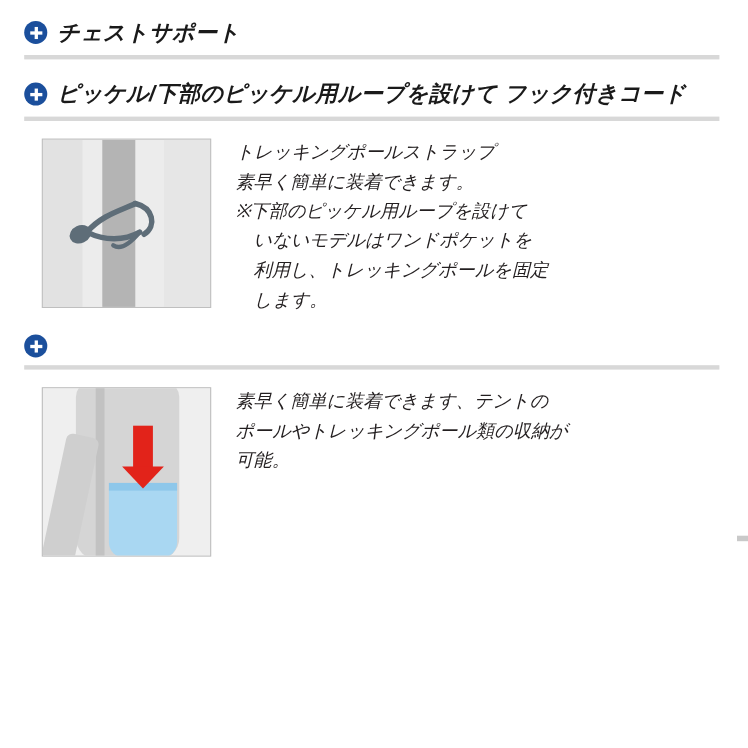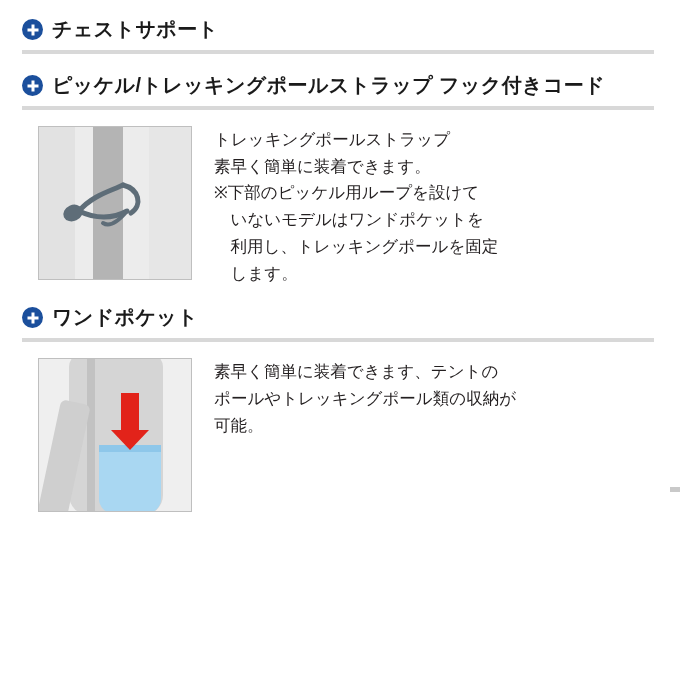--- a/index.html
+++ b/index.html
@@ -11,20 +11,21 @@
     height: 680px;
     background: #ffffff;
     font-family: "Liberation Sans", sans-serif;
     color: #231f20;
     overflow: hidden;
   }
   .page {
     position: relative;
     width: 680px;
     height: 534px;
+    font-style: italic;
   }
 
   
   .section-head {
     display: flex;
     align-items: center;
     gap: 9px;
     padding-left: 22px;
   }
   .head-icon {
@@ -260,21 +261,21 @@
     <div class="section-head">
       <span class="head-icon"></span>
       <span class="head-title">チェストサポート</span>
     </div>
     <div class="head-rule"></div>
   </div>
 
   <div class="sec" id="sec2">
     <div class="section-head">
       <span class="head-icon"></span>
-      <span class="head-title">ピッケル/トレッキングポールストラップ フック付きコード</span>
+      <span class="head-title">ピッケル/下部のピッケル用ループを設けて フック付きコード</span>
     </div>
     <div class="head-rule"></div>
     <div class="section-body">
       <div class="figure">
         <div class="fig2-bg"></div>
         <div class="fig2-panelL"></div>
         <div class="fig2-panelM"></div>
         <div class="fig2-panelR"></div>
         <svg class="fig2-cordsvg" width="152" height="152" viewBox="0 0 152 152">
           <path d="M40 84 C 54 68, 72 64, 84 58" stroke="#5e6d78" stroke-width="5" fill="none" stroke-linecap="round"></path>
@@ -289,21 +290,20 @@
 ※下部のピッケル用ループを設けて
 　いないモデルはワンドポケットを
 　利用し、トレッキングポールを固定
 　します。</div>
     </div>
   </div>
 
   <div class="sec" id="sec3">
     <div class="section-head">
       <span class="head-icon"></span>
-      <span class="head-title">ワンドポケット</span>
     </div>
     <div class="head-rule"></div>
     <div class="section-body">
       <div class="figure">
         <div class="fig3-bg"></div>
         <div class="fig3-pack"></div>
         <div class="fig3-seam"></div>
         <div class="fig3-strapdiag"></div>
         <div class="fig3-pocket"></div>
         <div class="fig3-pocket-top"></div>

